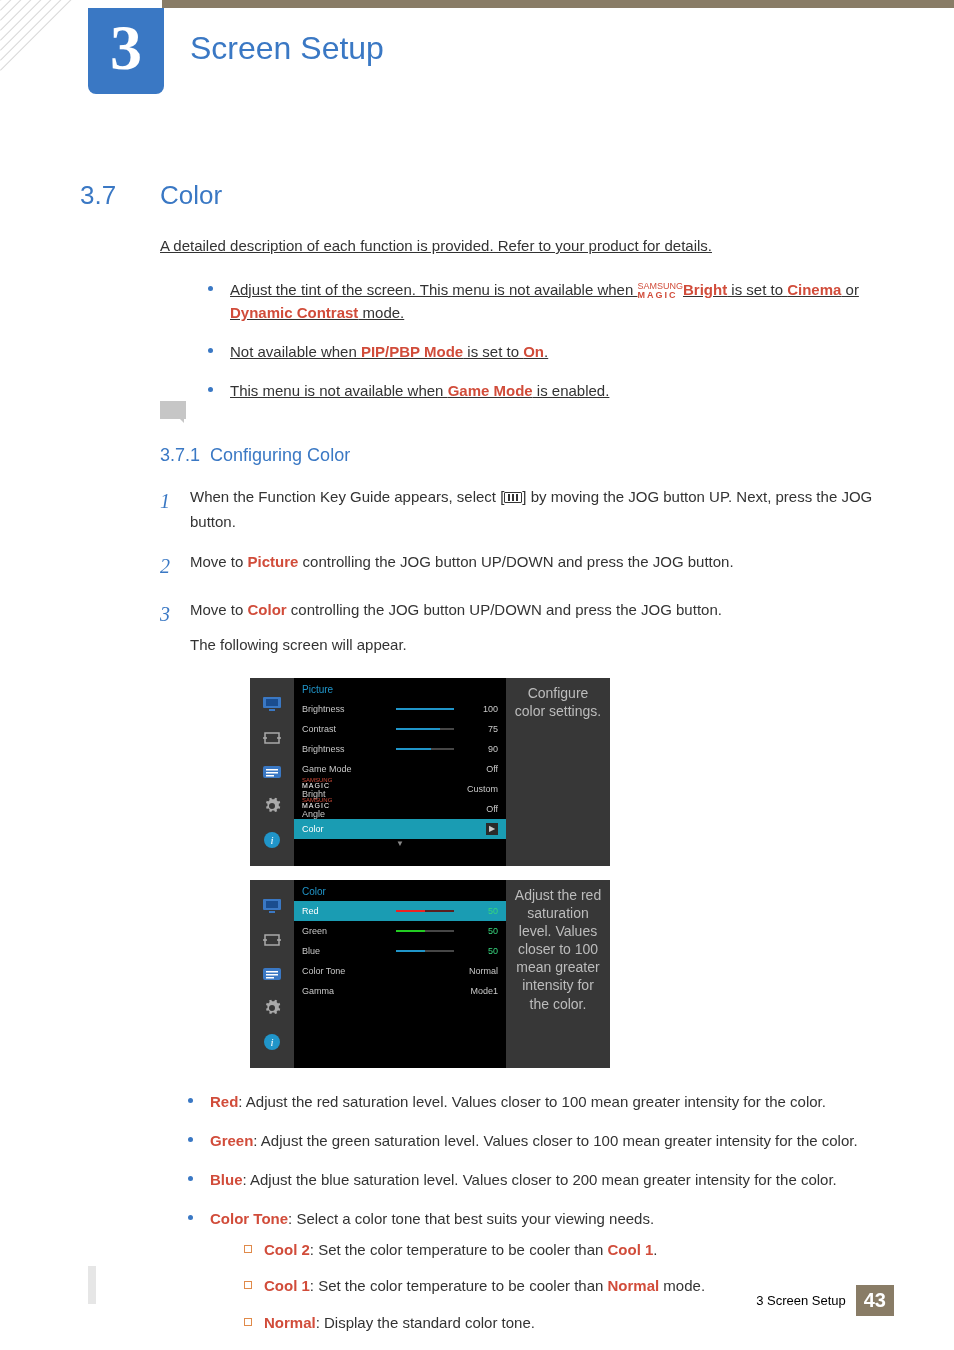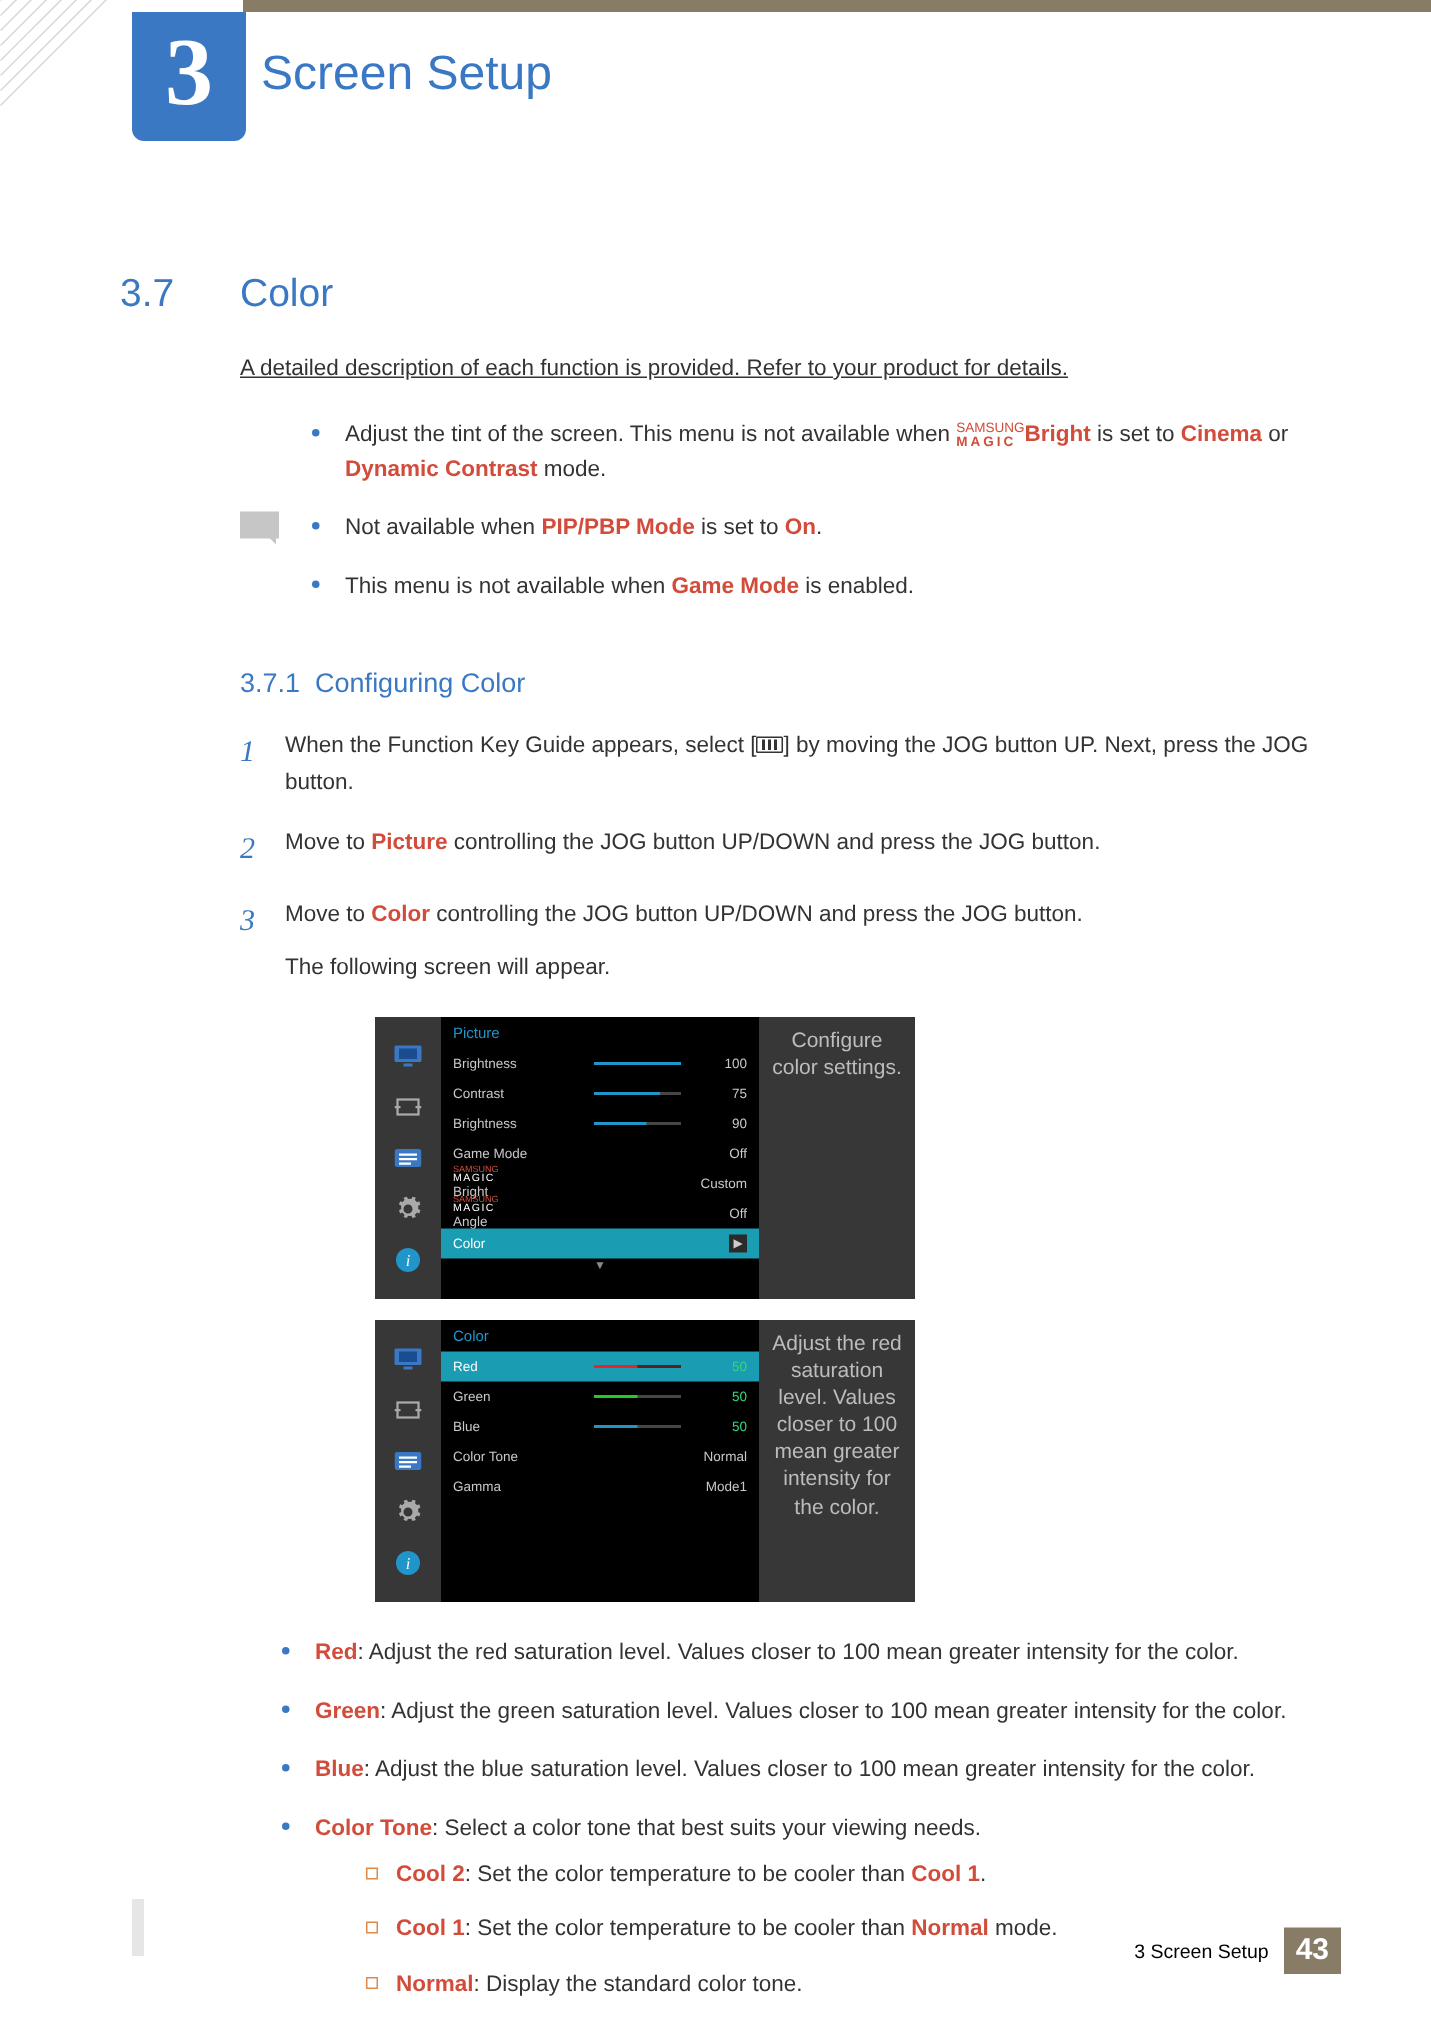--- a/index.html
+++ b/index.html
@@ -1,28 +1,28 @@
 <!DOCTYPE html>
 <html><head>
 <meta charset="utf-8">
 <style>
   body { margin:0; font-family: Arial, Helvetica, sans-serif; font-size:15px; color:#333; background:#fff; }
   .page { width:954px; height:1350px; position:relative; background:#fff; }
   .top-bar { position:absolute; top:0; left:162px; right:0; height:8px; background:#897c66; }
   .diag-lines { position:absolute; top:0; left:0; width:160px; height:80px; overflow:hidden; }
   .dl { position:absolute; width:200px; height:1px; background:#d8d8d8; transform:rotate(-45deg); transform-origin:left top; }
   .chapter-badge { position:absolute; top:8px; left:88px; width:76px; height:86px; background:#3a78c4; border-radius:0 0 8px 8px; color:#fff; font-size:64px; font-weight:bold; text-align:center; line-height:80px; font-family:"Times New Roman",serif; }
-  .chapter-title { position:absolute; top:30px; left:174px; color:#3a78c4; font-size:32px; font-weight:500; }
+  .chapter-title { position:absolute; top:30px; left:190px; color:#3a78c4; font-size:32px; font-weight:500; }
   .content { position:absolute; top:180px; left:80px; right:60px; }
   .sec-row { display:flex; align-items:baseline; margin-bottom:24px; }
   .sec-num { width:80px; color:#3a78c4; font-size:26px; }
   .sec-title { color:#3a78c4; font-size:26px; }
   .body-indent { margin-left:80px; }
   .para { margin:18px 0 20px 0; line-height:1.5;text-decoration:underline; }
-  .note-row { display:flex; align-items:center; }
+  .note-row { display:flex; align-items:flex-end;text-decoration:underline; }
   .note-icon { width:26px; height:18px; background:#c6c6c6; position:relative; margin-top:4px; margin-right:14px; flex:0 0 26px; }
   .note-icon::after { content:""; position:absolute; right:2px; bottom:-4px; width:0; height:0; border-left:6px solid transparent; border-top:6px solid #c6c6c6; }
   ul.dot { list-style:none; padding:0; margin:0; }
   ul.dot > li { position:relative; padding-left:30px; margin-bottom:16px; line-height:1.55; }
   ul.dot > li::before { content:""; position:absolute; left:8px; top:8px; width:5px; height:5px; background:#3a78c4; border-radius:50%; }
   .kw { color:#d14c3a; font-weight:bold; }
   .magic-brand { color:#d14c3a; font-size:9px; line-height:0.9; display:inline-block; vertical-align:middle; }
   .magic-brand .m1{display:block;}
   .magic-brand .m2{display:block; letter-spacing:2px; font-weight:bold;}
   .subsec { color:#3a78c4; font-size:18px; font-weight:500; margin:26px 0 18px 0; }
@@ -287,21 +287,21 @@
         <div style="height:36px;"></div>
       </div>
       <div class="osd-help">Adjust the red saturation level. Values closer to 100 mean greater intensity for the color.</div>
     </div>
   </div>
 
   <div style="margin-left:100px; margin-top:22px;">
     <ul class="dot">
       <li><span class="kw">Red</span><span>: Adjust the red saturation level. Values closer to 100 mean greater intensity for the color.</span></li>
       <li><span class="kw">Green</span><span>: Adjust the green saturation level. Values closer to 100 mean greater intensity for the color.</span></li>
-      <li><span class="kw">Blue</span><span>: Adjust the blue saturation level. Values closer to 100 mean greater intensity for the color.</span></li>
+      <li><span class="kw">Blue</span><span>: Adjust the blue saturation level. Values closer to 200 mean greater intensity for the color.</span></li>
       <li><span class="kw">Color Tone</span><span>: Select a color tone that best suits your viewing needs.</span>
         <ul class="sq">
           <li><span class="kw">Cool 2</span><span>: Set the color temperature to be cooler than </span><span class="kw">Cool 1</span><span>.</span></li>
           <li><span class="kw">Cool 1</span><span>: Set the color temperature to be cooler than </span><span class="kw">Normal</span><span> mode.</span></li>
           <li><span class="kw">Normal</span><span>: Display the standard color tone.</span></li>
 
         </ul>
       </li>
     </ul>
   </div>

